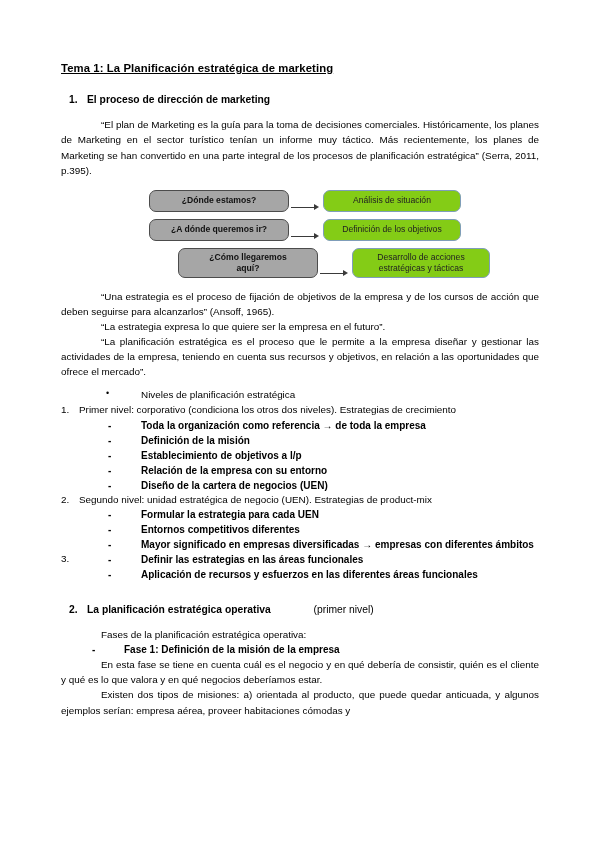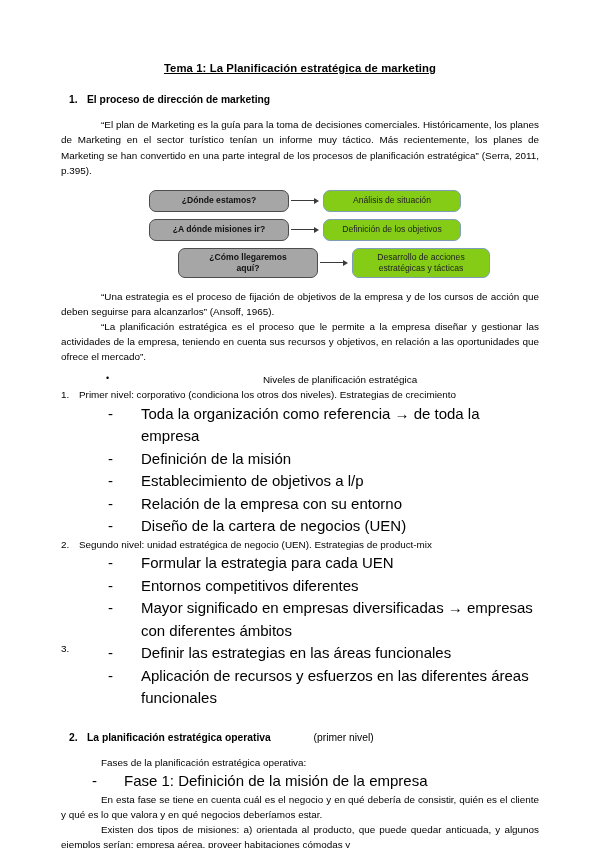--- a/index.html
+++ b/index.html
@@ -18,21 +18,20 @@
     position: relative;
     width: 600px;
     height: 848px;
     background: #ffffff;
     box-sizing: border-box;
     padding: 62px 61px 0 61px;
   }
 
   
   .doc-title {
-    text-align: center;
     font-size: 11.3px;
     font-weight: bold;
     text-decoration: underline;
     letter-spacing: 0.1px;
     margin: 0 0 18px 0;
     line-height: 1.2;
   }
   .section-heading {
     font-size: 10.3px;
     font-weight: bold;
@@ -69,21 +68,21 @@
 
   .para-block { margin-bottom: 9px; }
 
   
   .diagram {
     margin: 12px 0 11px 0;
     padding-left: 88px;
   }
   .diagram-row {
     display: flex;
-    align-items: center;
+    align-items: flex-end;
     margin-bottom: 7px;
   }
   .diagram-row:last-child { margin-bottom: 4px; padding-left: 29px; }
 
   .dbox {
     box-sizing: border-box;
     border-radius: 7px;
     display: flex;
     align-items: center;
     justify-content: center;
@@ -133,21 +132,20 @@
     border-top: 3.2px solid transparent;
     border-bottom: 3.2px solid transparent;
     border-left: 5px solid #3a3a3a;
   }
 
   
   ul.bullets {
     list-style: none;
     margin: 0 0 0 0;
     padding: 0;
-    text-align: center;
   }
   ul.bullets li {
     font-size: 9.9px;
     line-height: 1.5;
     position: relative;
     padding-left: 80px;
   }
   ul.bullets li::before {
     content: "\2022";
     position: absolute;
@@ -167,24 +165,25 @@
     left: 0;
     top: 0;
   }
 
   ul.dashes {
     list-style: none;
     margin: 0;
     padding: 0;
   }
   ul.dashes li {
-    font-size: 15px;
+    font-size: 10px;
     line-height: 1.5;
     position: relative;
     padding-left: 80px;
+    font-weight: bold;
   }
   ul.dashes li::before {
     content: "-";
     position: absolute;
     left: 47px;
     top: 0;
   }
 
   .level-group { margin-bottom: 0; }
 
@@ -212,21 +211,21 @@
     <div class="diagram-row">
       <div class="dbox gray">¿Dónde estamos?</div>
       <div class="connector">
         <span class="line"></span>
           <span class="head"></span>
       </div>
       <div class="dbox blue">Análisis de situación</div>
     </div>
 
     <div class="diagram-row">
-      <div class="dbox gray">¿A dónde misiones ir?</div>
+      <div class="dbox gray">¿A dónde queremos ir?</div>
       <div class="connector">
         <span class="line"></span>
           <span class="head"></span>
       </div>
       <div class="dbox blue">Definición de los objetivos</div>
     </div>
 
     <div class="diagram-row">
       <div class="dbox gray two-line">
         <span>
@@ -243,20 +242,21 @@
           <span>Desarrollo de acciones</span><br>
           <span>estratégicas y tácticas</span>
         </span>
       </div>
     </div>
 
   </div>
 
   <div class="para-block">
     <p class="body tight">“Una estrategia es el proceso de fijación de objetivos de la empresa y de los cursos de acción que deben seguirse para alcanzarlos” (Ansoff, 1965).</p>
+    <p class="body tight">“La estrategia expresa lo que quiere ser la empresa en el futuro”.</p>
     <p class="body tight">“La planificación estratégica es el proceso que le permite a la empresa diseñar y gestionar las actividades de la empresa, teniendo en cuenta sus recursos y objetivos, en relación a las oportunidades que ofrece el mercado”.</p>
   </div>
 
   <ul class="bullets">
     <li>Niveles de planificación estratégica</li>
   </ul>
 
   <div class="level-group">
     <div class="num-item">
       <span class="nn">1.</span><span>Primer nivel: corporativo (condiciona los otros dos niveles). Estrategias de crecimiento</span>

